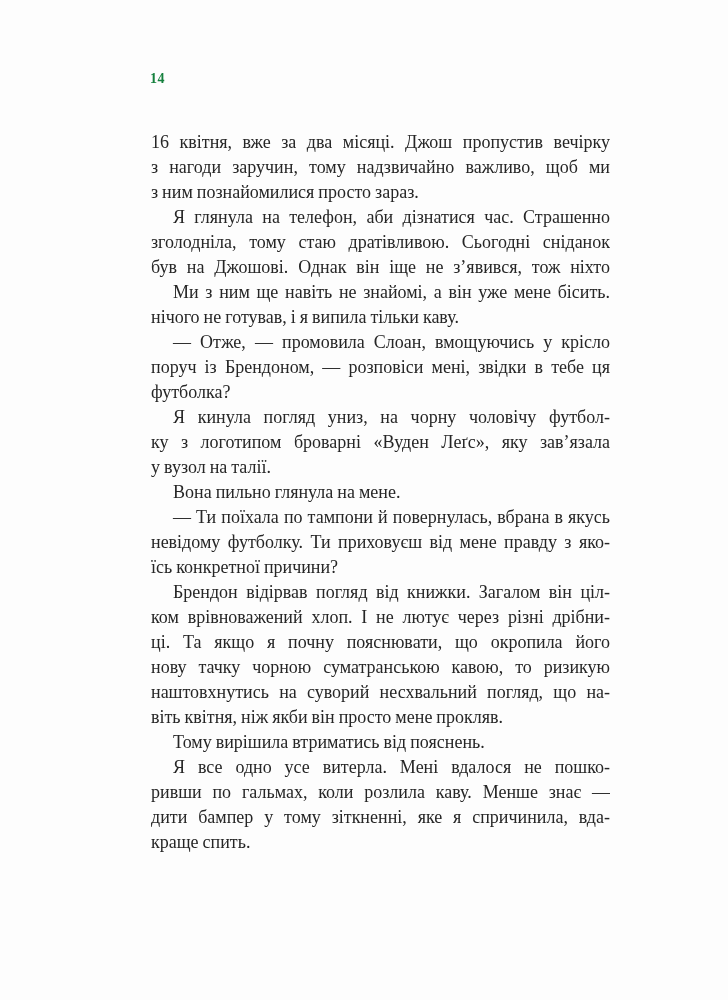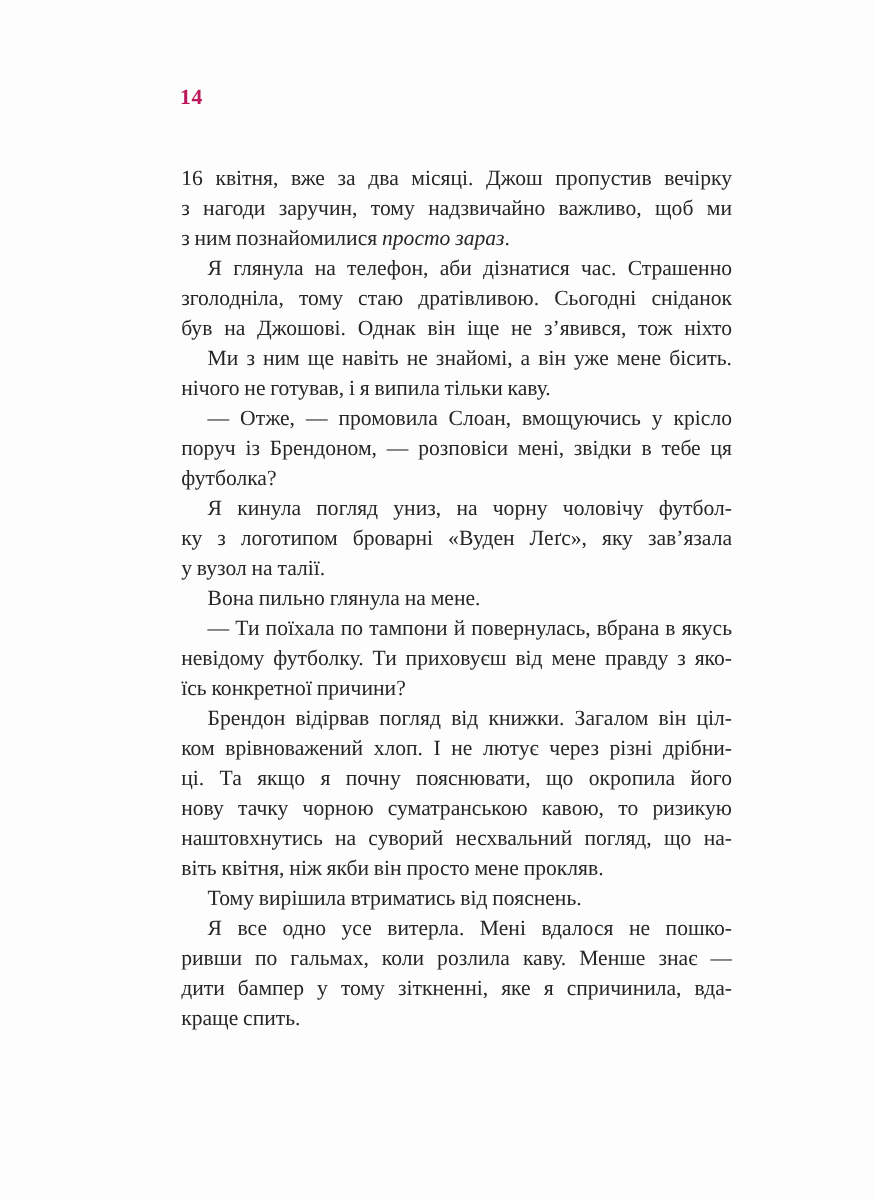--- a/index.html
+++ b/index.html
@@ -13,49 +13,48 @@
     height: 1000px;
     background: #fdfdfd;
     overflow: hidden;
     font-family: "Liberation Serif", "DejaVu Serif", serif;
     color: #262626;
   }
   .folio {
     position: absolute;
     left: 150px;
     top: 71px;
-    font-size: 18px;
+    font-size: 14px;
     font-weight: 700;
     letter-spacing: 0.5px;
-    color: #be185d;
+    color: #15803d;
   }
   .text-block {
     position: absolute;
     left: 151px;
-    top: 136px;
+    top: 130px;
     width: 459px;
   }
   .line {
     height: 25px;
     line-height: 25px;
     font-size: 18px;
     word-spacing: -0.5px;
     white-space: normal;
     overflow: hidden;
     text-align: left;
   }
   .line.just {
     text-align: justify;
     text-align-last: justify;
   }
   .line.indent {
     padding-left: 22px;
   }
   .line .it {
-    font-style: italic;
   }
 </style>
 </head>
 <body>
 
 <div class="page">
   <div class="folio">14</div>
   <div class="text-block" id="text-block">
       <div class="line just">16 квітня, вже за два місяці. Джош пропустив вечірку</div>
       <div class="line just">з нагоди заручин, тому надзвичайно важливо, щоб ми</div>

